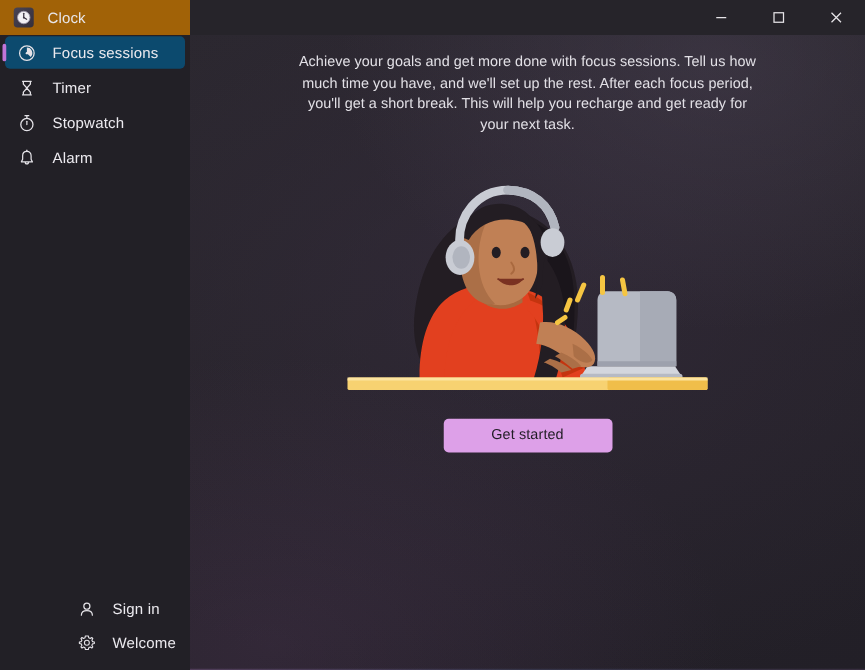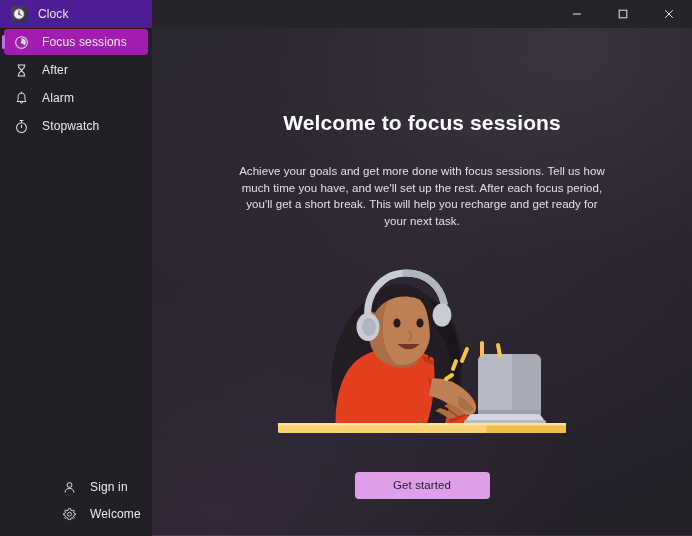--- a/index.html
+++ b/index.html
@@ -30,21 +30,21 @@
     align-items: stretch;
     background: transparent;
     z-index: 30;
   }
   .titlebar-left {
     width: 152px;
     display: flex;
     align-items: center;
     padding-left: 11px;
     box-sizing: border-box;
-    background: #4c1d95;
+    background: #a16207;
   }
   .app-icon {
     width: 16px;
     height: 16px;
     border-radius: 3px;
     background: linear-gradient(135deg, #4a4454 0%, #332f3b 100%);
     display: inline-flex;
     align-items: center;
     justify-content: center;
     flex: 0 0 16px;
@@ -101,21 +101,21 @@
     height: 26px;
     margin: 1px 4px;
     border-radius: 4px;
     display: flex;
     align-items: center;
     padding-left: 9px;
     box-sizing: border-box;
     color: #eceaef;
     cursor: default;
   }
-  .nav-item.selected { background: #a21caf; }
+  .nav-item.selected { background: #0c4a6e; }
   .nav-item.selected::before {
     content: "";
     position: absolute;
     left: -2px;
     top: 50%;
     transform: translateY(-50%);
     width: 3px;
     height: 14px;
     border-radius: 2px;
     background: #c175d8;
@@ -180,21 +180,21 @@
 
   .illustration {
     margin-top: 16px;
     width: 300px;
     height: 185px;
     position: relative;
   }
   .illustration svg { display: block; }
 
   .cta-wrap {
-    margin-top: 30px;
+    margin-top: 14px;
   }
   .cta {
     width: 135px;
     height: 27px;
     border: none;
     border-radius: 4px;
     background: #dda0e8;
     color: #201c24;
     font-family: "Liberation Sans", sans-serif;
     font-size: 11.5px;
@@ -260,46 +260,46 @@
         </div>
 
         <div class="nav-item">
           <span class="nav-icon">
             <svg width="15" height="15" viewBox="0 0 16 16">
               <path d="M4.3 2.2 H11.7 M4.3 13.8 H11.7" stroke="currentColor" stroke-width="1.1" stroke-linecap="round"></path>
               <path d="M5 2.4 V4.6 L8 7.9 L11 4.6 V2.4" fill="none" stroke="currentColor" stroke-width="1.1" stroke-linejoin="round"></path>
               <path d="M5 13.6 V11.4 L8 8.1 L11 11.4 V13.6" fill="none" stroke="currentColor" stroke-width="1.1" stroke-linejoin="round"></path>
             </svg>
           </span>
-          <span class="nav-label">After</span>
-        </div>
-
-        <div class="nav-item">
-          <span class="nav-icon">
-            <svg width="15" height="15" viewBox="0 0 16 16">
-              <path d="M8 2.2 C5.7 2.2 4.4 3.7 4.4 6 V9 L3.3 11.2 H12.7 L11.6 9 V6 C11.6 3.7 10.3 2.2 8 2.2 Z" fill="none" stroke="currentColor" stroke-width="1.05" stroke-linejoin="round"></path>
-              <path d="M8 1.2 V2.2" stroke="currentColor" stroke-width="1.05" stroke-linecap="round"></path>
-              <path d="M6.6 11.2 C6.6 12.3 7.2 13 8 13 C8.8 13 9.4 12.3 9.4 11.2" fill="none" stroke="currentColor" stroke-width="1.05"></path>
-            </svg>
-          </span>
-          <span class="nav-label">Alarm</span>
+          <span class="nav-label">Timer</span>
         </div>
 
         <div class="nav-item">
           <span class="nav-icon">
             <svg width="15" height="15" viewBox="0 0 16 16">
               <circle cx="8" cy="9.2" r="5.2" fill="none" stroke="currentColor" stroke-width="1.1"></circle>
               <path d="M8 6.4 V9.2" stroke="currentColor" stroke-width="1.05" stroke-linecap="round"></path>
               <path d="M6.4 1.6 H9.6" stroke="currentColor" stroke-width="1.1" stroke-linecap="round"></path>
               <path d="M8 1.6 V4" stroke="currentColor" stroke-width="1.1"></path>
             </svg>
           </span>
           <span class="nav-label">Stopwatch</span>
         </div>
 
+        <div class="nav-item">
+          <span class="nav-icon">
+            <svg width="15" height="15" viewBox="0 0 16 16">
+              <path d="M8 2.2 C5.7 2.2 4.4 3.7 4.4 6 V9 L3.3 11.2 H12.7 L11.6 9 V6 C11.6 3.7 10.3 2.2 8 2.2 Z" fill="none" stroke="currentColor" stroke-width="1.05" stroke-linejoin="round"></path>
+              <path d="M8 1.2 V2.2" stroke="currentColor" stroke-width="1.05" stroke-linecap="round"></path>
+              <path d="M6.6 11.2 C6.6 12.3 7.2 13 8 13 C8.8 13 9.4 12.3 9.4 11.2" fill="none" stroke="currentColor" stroke-width="1.05"></path>
+            </svg>
+          </span>
+          <span class="nav-label">Alarm</span>
+        </div>
+
       </div>
 
       <div class="nav-bottom">
         <div class="nav-item">
           <span class="nav-icon">
             <svg width="15" height="15" viewBox="0 0 16 16">
               <circle cx="8" cy="5.3" r="2.6" fill="none" stroke="currentColor" stroke-width="1.05"></circle>
               <path d="M3.3 13 C3.3 10.4 5.4 9 8 9 C10.6 9 12.7 10.4 12.7 13" fill="none" stroke="currentColor" stroke-width="1.05" stroke-linecap="round"></path>
             </svg>
           </span>
@@ -312,21 +312,20 @@
               <circle cx="8" cy="7.68" r="2.1" fill="none" stroke="currentColor" stroke-width="0.95"></circle>
             </svg>
           </span>
           <span class="nav-label">Welcome</span>
         </div>
       </div>
     </nav>
 
     <main class="main">
 
-      <h1 class="headline">Welcome to focus sessions</h1>
 
       <p class="subtext">Achieve your goals and get more done with focus sessions. Tell us how much time you have, and we'll set up the rest. After each focus period, you'll get a short break. This will help you recharge and get ready for your next task.</p>
 
       <div class="illustration">
         <svg width="300" height="185" viewBox="0 0 300 185">
 
           <path d="M86 176 C66 168 56 140 60 112 C64 80 78 50 104 38 C120 30 142 30 158 40 C178 52 188 74 190 98 C192 124 186 152 176 176 Z" fill="#231d23"></path>
           <path d="M150 40 C170 46 182 64 186 88 C190 116 186 150 178 176 L160 176 C170 146 174 112 168 86 C164 66 158 50 150 40 Z" fill="#1a151b"></path>
 
           <path d="M64 176 C62 146 68 118 84 104 C98 92 122 88 140 94 C156 99 168 112 172 130 L172 176 Z" fill="#e2401f"></path>

